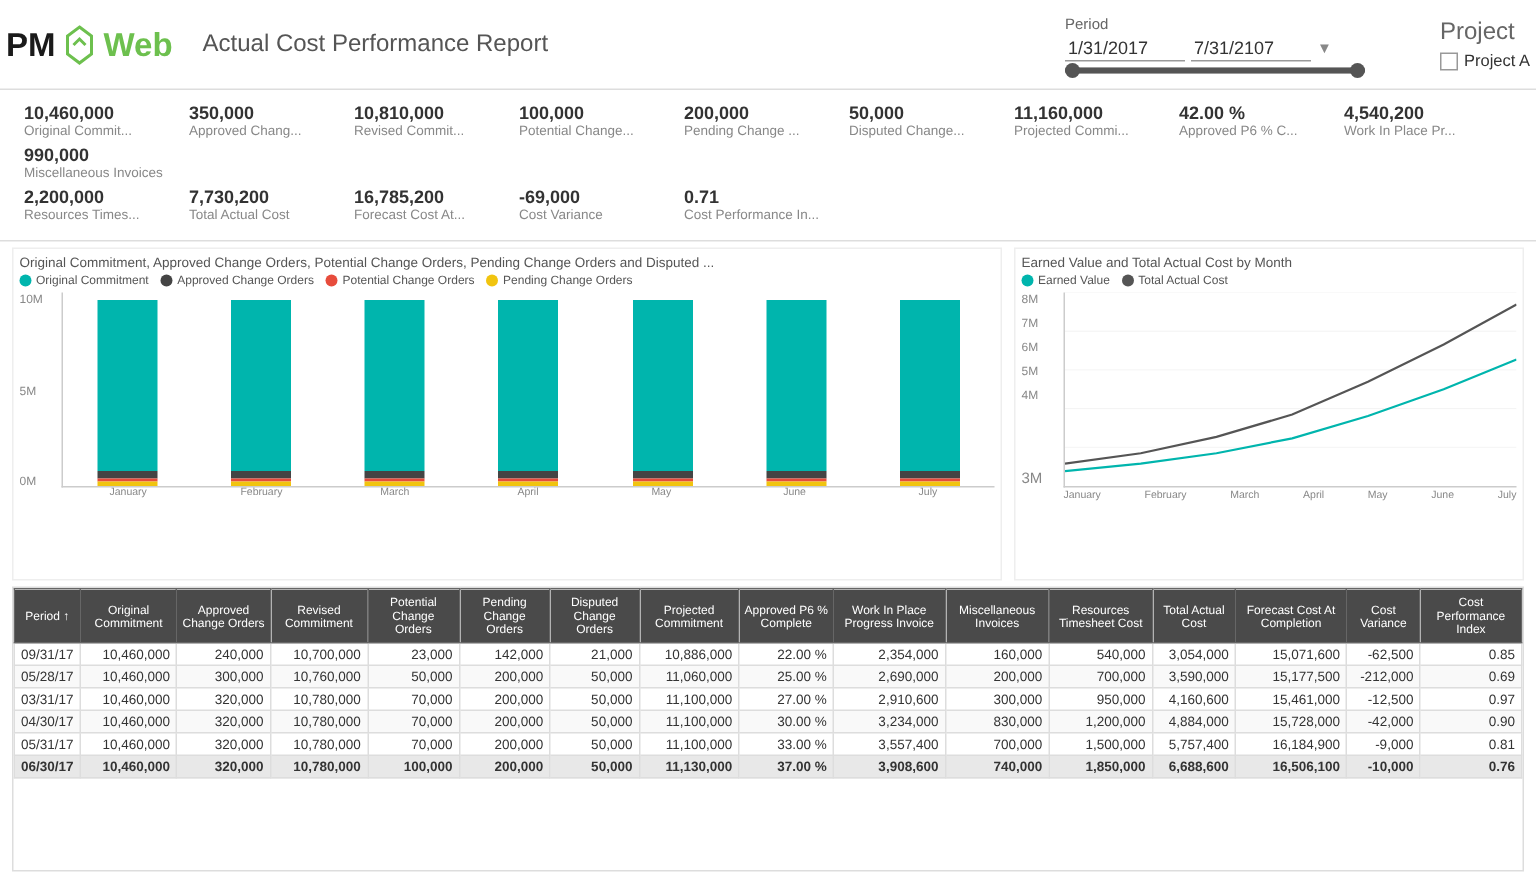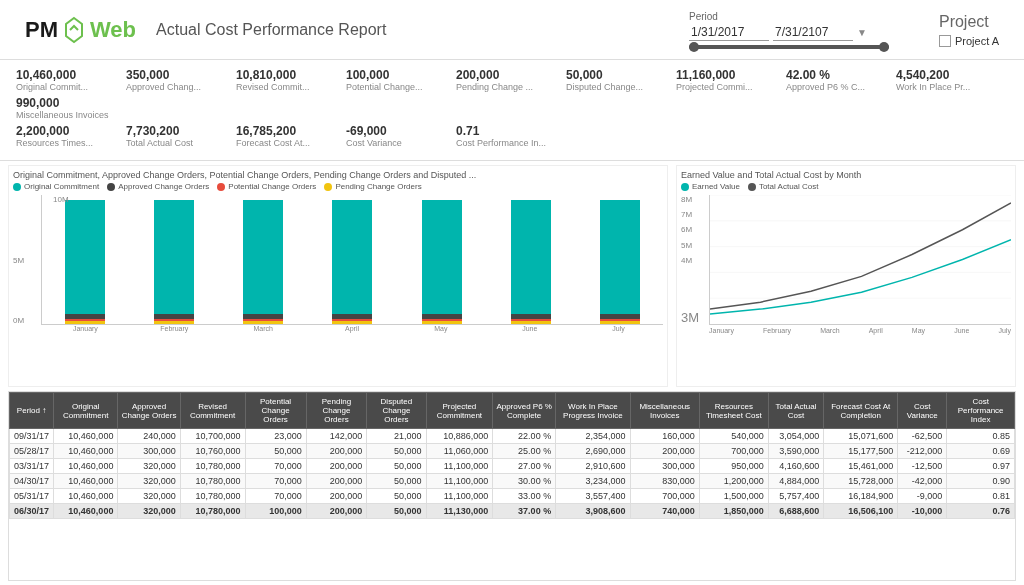--- a/index.html
+++ b/index.html
@@ -1,19 +1,19 @@
 <!DOCTYPE html>
 <html><head>
   <meta charset="utf-8">
   <style>
     * { box-sizing: border-box; margin: 0; padding: 0; }
     body { font-family: 'Segoe UI', Arial, sans-serif; background: #fff; font-size: 11px; color: #333; width: 1024px; height: 585px; overflow: hidden; }
     
     
-    .header { display: flex; align-items: center; padding: 8px 25px; border-bottom: 1px solid #ddd; height: 60px; }
+    .header { display: flex; align-items: center; padding: 8px 4px; border-bottom: 1px solid #ddd; height: 60px; }
     .logo { display: flex; align-items: center; margin-right: 20px; }
     .logo-pm { font-size: 22px; font-weight: bold; color: #1a1a1a; }
     .logo-web { font-size: 22px; font-weight: bold; color: #6dc04e; }
     .logo-icon { width: 28px; height: 28px; margin: 0 2px; }
     .report-title { font-size: 16px; color: #555; font-weight: 400; flex: 1; }
     
     .period-section { display: flex; flex-direction: column; align-items: flex-start; margin-right: 20px; min-width: 220px; }
     .period-label { font-size: 10px; color: #666; margin-bottom: 2px; }
     .period-inputs { display: flex; align-items: center; gap: 4px; width: 100%; }
     .period-input { border: none; border-bottom: 1px solid #999; font-size: 12px; color: #333; width: 80px; padding: 1px 2px; background: transparent; }
@@ -181,21 +181,21 @@
             <div class="legend-dot" style="background:#e74c3c"></div>
             <span>Potential Change Orders</span>
           </div>
           <div class="legend-item">
             <div class="legend-dot" style="background:#f1c40f"></div>
             <span>Pending Change Orders</span>
           </div>
         </div>
       <div style="position:relative; height:155px;">
         <div style="position:absolute; left:0; top:0; height:130px; display:flex; flex-direction:column; justify-content:space-between; width:28px;">
-          <span style="font-size:8px;color:#888;margin-left:40px;">10M</span>
+          <span style="font-size:8px;color:#888;">10M</span>
           <span style="font-size:8px;color:#888;">5M</span>
           <span style="font-size:8px;color:#888;">0M</span>
         </div>
         <div style="margin-left:28px; height:130px; display:flex; align-items:flex-end; gap:3px; border-left:1px solid #ccc; border-bottom:1px solid #ccc;" id="bar-chart-bars">
             <div style="display: flex; flex-direction: column; align-items: center; flex: 1 1 0%; justify-content: flex-end; height: 100%;">
               <div style="display: flex; flex-direction: column-reverse; width: 80%; max-width: 40px; height: 100%; justify-content: flex-start;">
                 <div style="background: rgb(241, 196, 15); height: 2%; width: 100%;"></div>
                 <div style="background: rgb(231, 76, 60); height: 2%; width: 100%;"></div>
                 <div style="background: rgb(68, 68, 68); height: 4%; width: 100%;"></div>
                 <div style="background: rgb(0, 181, 173); height: 88%; width: 100%;"></div>
@@ -274,21 +274,21 @@
             <span>Total Actual Cost</span>
           </div>
         </div>
       <div style="position:relative; margin-left:28px; height:150px;">
         <div style="position:absolute; left:-28px; top:0; height:130px; display:flex; flex-direction:column; justify-content:space-between;">
           <span style="font-size:8px;color:#888;">8M</span>
           <span style="font-size:8px;color:#888;">7M</span>
           <span style="font-size:8px;color:#888;">6M</span>
           <span style="font-size:8px;color:#888;">5M</span>
           <span style="font-size:8px;color:#888;">4M</span>
-          <span style="font-size:13px;color:#888;margin-top:39px;">3M</span>
+          <span style="font-size:10px;color:#888;margin-top:39px;">3M</span>
         </div>
         <svg width="100%" height="130" viewBox="0 0 310 130" preserveAspectRatio="none" style="border-left:1px solid #ccc; border-bottom:1px solid #ccc; display:block;">
 
           <line x1="0" y1="0" x2="310" y2="0" stroke="#eee" stroke-width="0.5"></line>
           <line x1="0" y1="26" x2="310" y2="26" stroke="#eee" stroke-width="0.5"></line>
           <line x1="0" y1="52" x2="310" y2="52" stroke="#eee" stroke-width="0.5"></line>
           <line x1="0" y1="78" x2="310" y2="78" stroke="#eee" stroke-width="0.5"></line>
           <line x1="0" y1="104" x2="310" y2="104" stroke="#eee" stroke-width="0.5"></line>
 
           <polyline points="0,115 52,108 104,97 156,82 208,60 260,35 310,8" fill="none" stroke="#555" stroke-width="1.5"></polyline>

